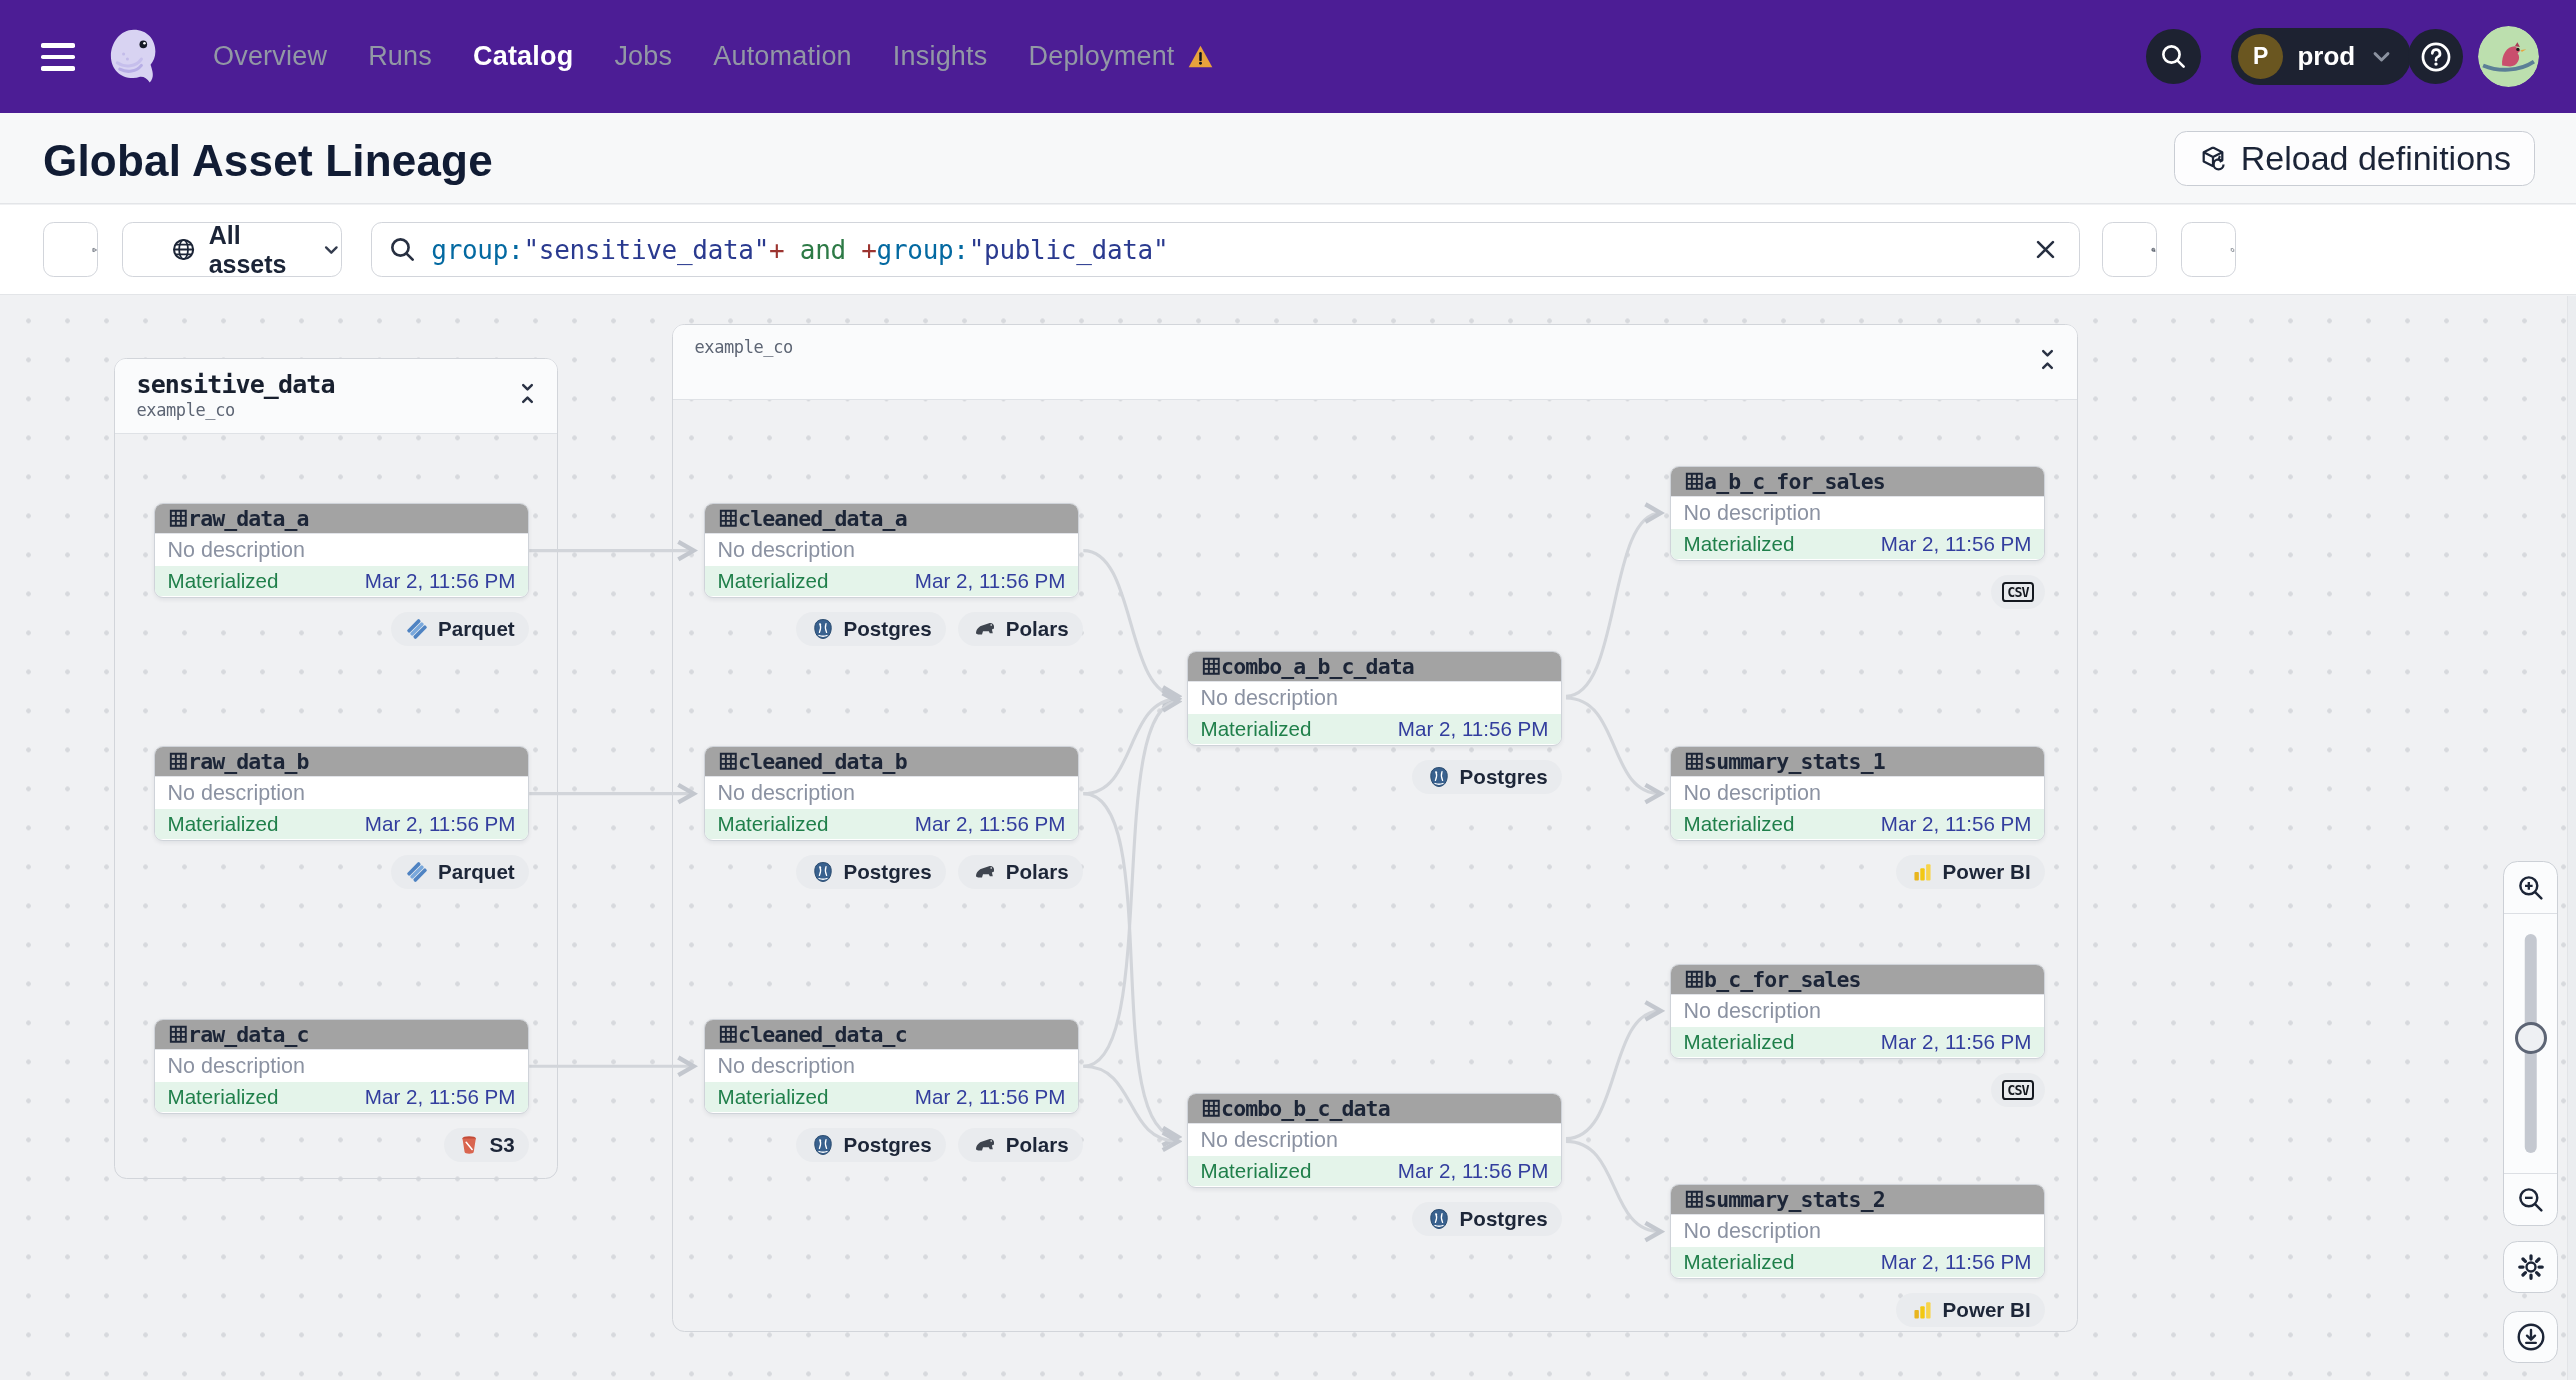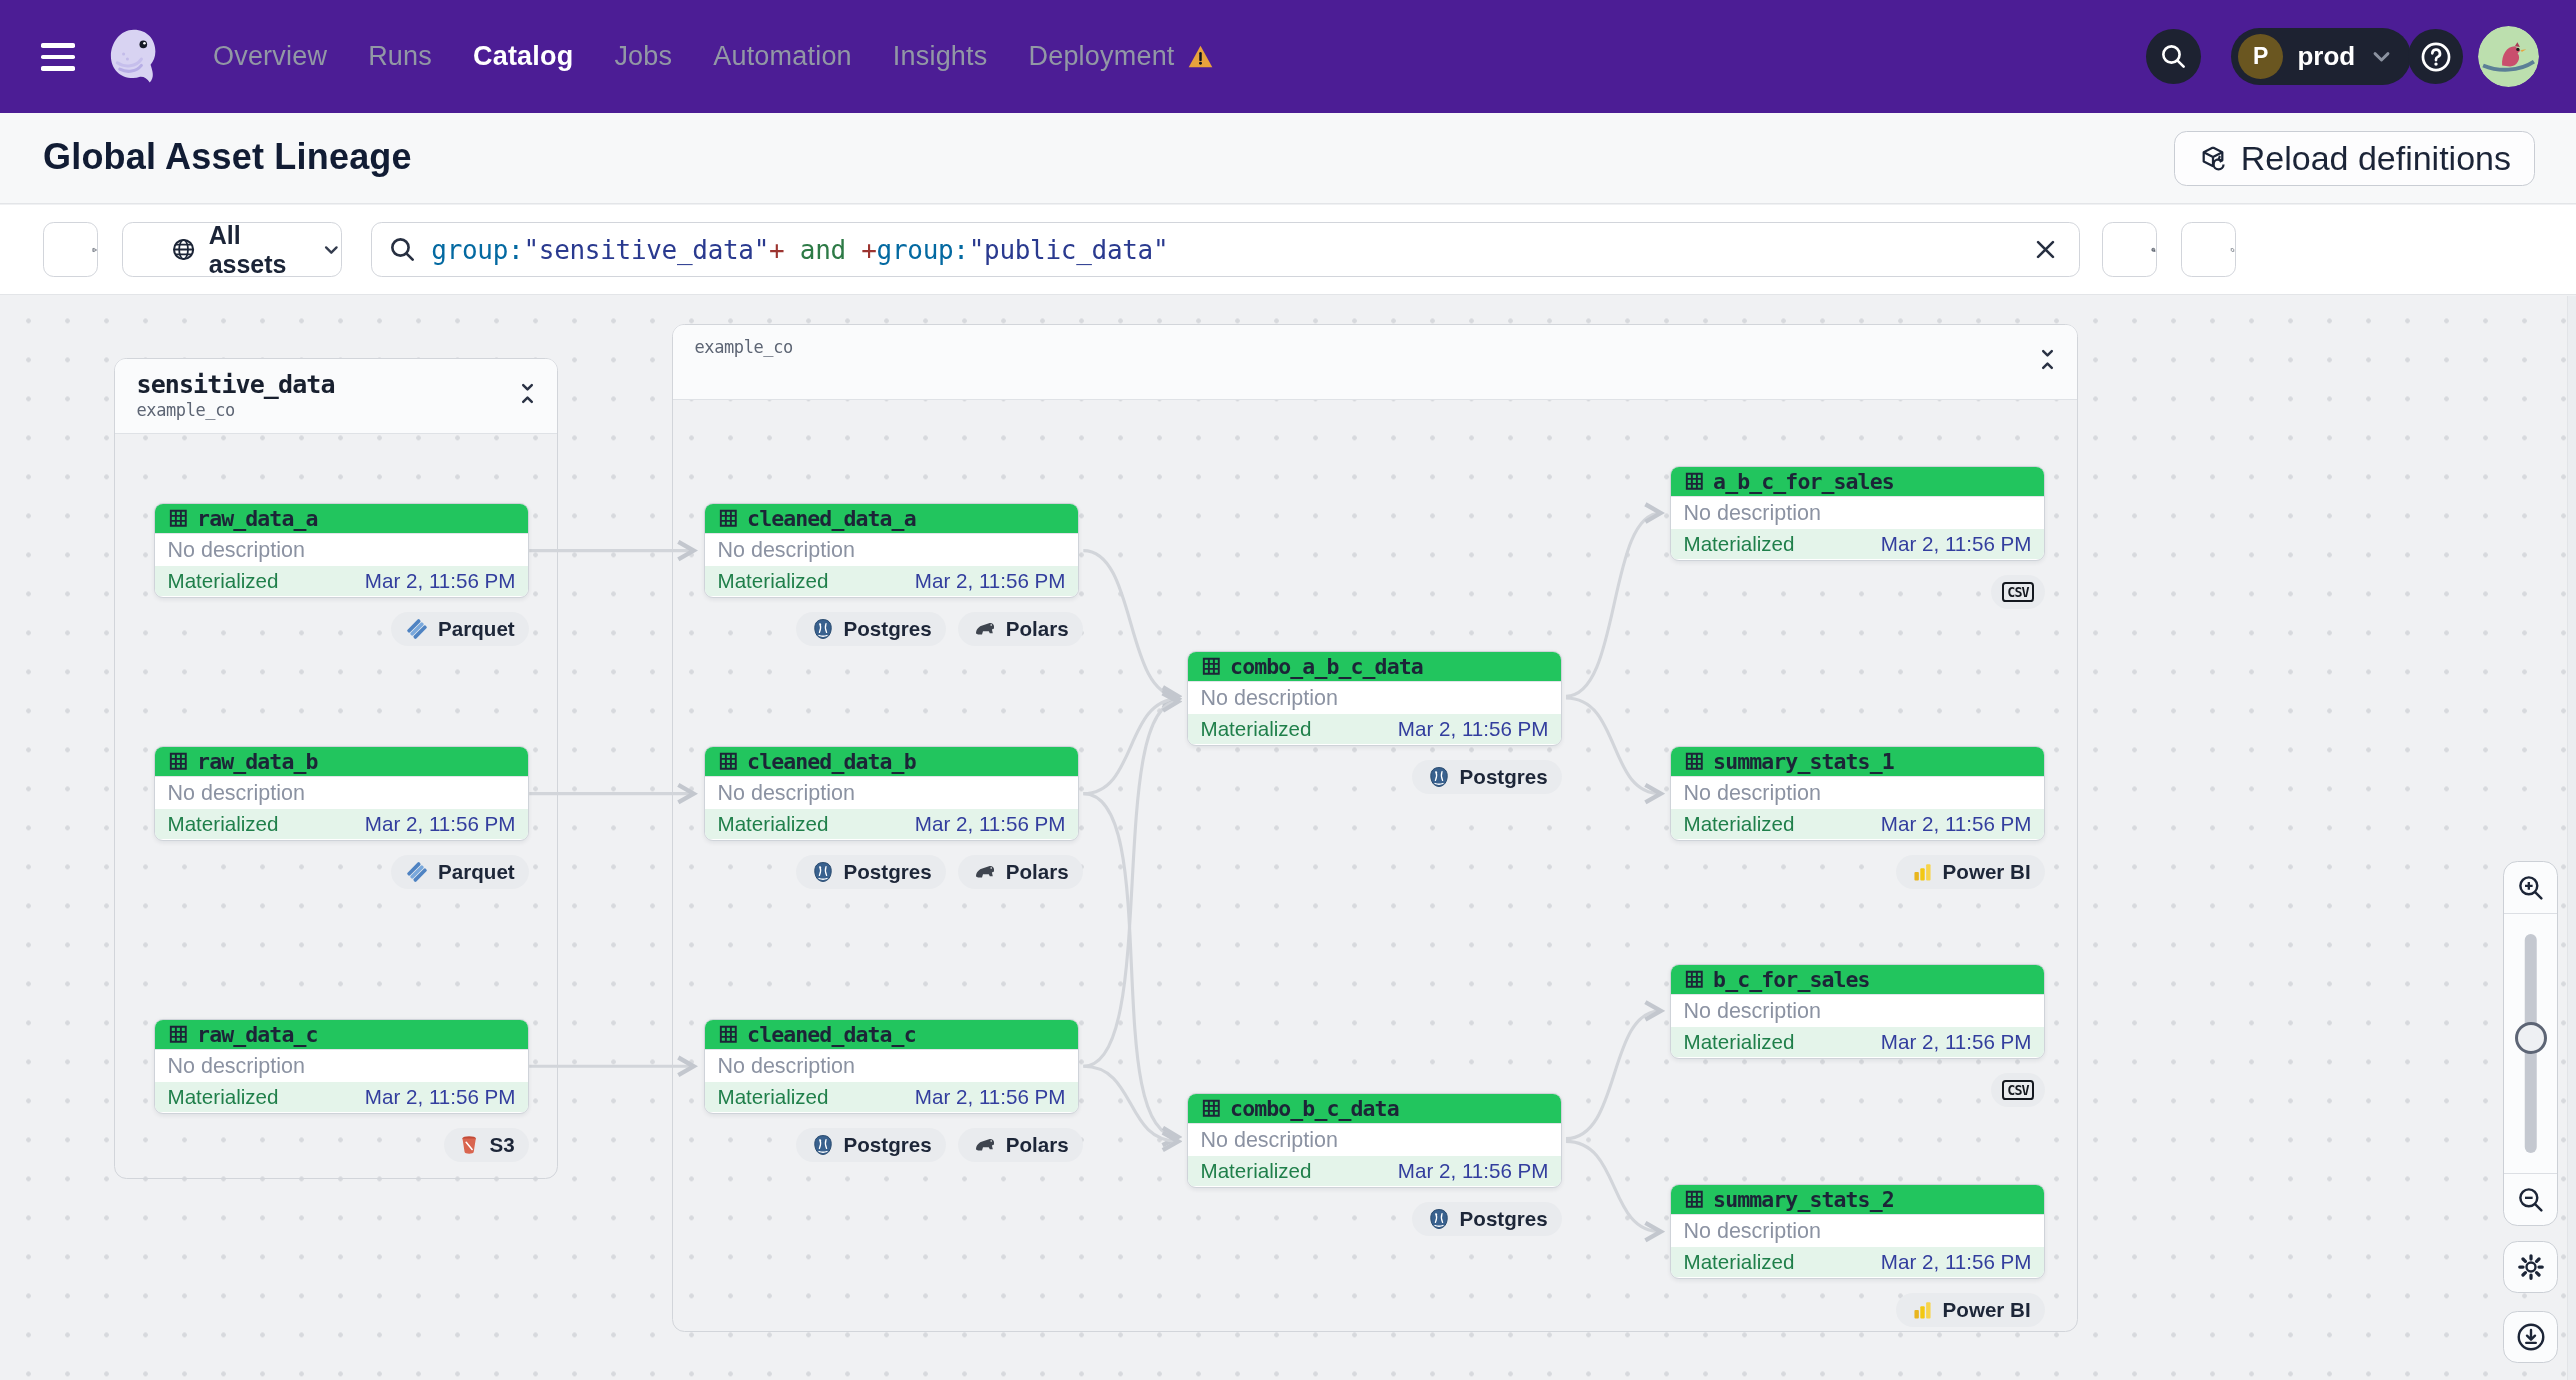--- a/index.html
+++ b/index.html
@@ -19,21 +19,21 @@
   .circle-btn { width:55px; height:55px; border-radius:50%; background:#1d2231; display:flex; align-items:center; justify-content:center; cursor:pointer; }
   .search-circle { position:absolute; left:2146px; top:29px; }
   .help-circle { position:absolute; left:2408px; top:29px; }
   .env-pill { position:absolute; left:2231px; top:28px; height:57px; min-width:154px; border-radius:29px; background:#1d2231; display:flex; align-items:center; padding:0 18px 0 7.2px; gap:14.3px; cursor:pointer; }
   .env-avatar { width:45px; height:45px; border-radius:50%; background:#6a5620; color:#fff; font-size:23px; font-weight:700; display:flex; align-items:center; justify-content:center; }
   .env-name { color:#fff; font-size:26px; font-weight:600; }
   .user-avatar { position:absolute; left:2478px; top:26px; width:61px; height:61px; border-radius:50%; overflow:hidden; cursor:pointer; }
 
   
   .titlebar { position:absolute; left:0; top:113px; width:2576px; height:91px; background:#f7f8f9; border-bottom:0.9px solid #e3e5e8; z-index:9; }
-  .page-title { position:absolute; left:43px; top:23px; font-size:36px; font-weight:600; color:#111c34; letter-spacing:0.2px; }
+  .page-title { position:absolute; left:43px; top:23px; font-size:44px; font-weight:600; color:#111c34; letter-spacing:0.2px; }
   .reload-btn { position:absolute; right:41px; top:18px; height:55px; padding:0 23px; border:0.9px solid #c9cdd4; border-radius:12.5px; background:#fdfdfe; display:flex; align-items:center; gap:12.5px; font-size:34px; color:#1b2437; cursor:pointer; }
 
   
   .filterbar { position:absolute; left:0; top:205px; width:2576px; height:90px; background:#ffffff; border-bottom:0.9px solid #e3e5e8; z-index:9; }
   .sq-btn { position:absolute; top:17px; height:55px; border:0.9px solid #d2d5db; border-radius:10.7px; background:#fff; display:flex; align-items:center; justify-content:center; cursor:pointer;padding-left:48px; }
   .toggle-btn { left:43px; width:55px; }
   .scope-btn { left:122px; width:220px; gap:12.5px; font-size:25px; font-weight:600; color:#1b2437; }
   .searchbox { position:absolute; left:371px; top:17px; width:1709px; height:55px; border:0.9px solid #d2d5db; border-radius:10.7px; background:#fff; display:flex; align-items:center; padding:0 16px; cursor:text; }
   .searchbox .query { margin-left:14.3px; font-size:26px; letter-spacing:-0.3px; white-space:pre; flex:1; }
   .q-key { color:#0369a1; } .q-str { color:#2a3a8f; } .q-op { color:#9c3430; } .q-and { color:#2d7a46; }
@@ -53,21 +53,21 @@
 
   .group { position:absolute; border:1.8px solid #d2d5da; border-radius:12.5px; z-index:1; }
   .group-header { position:relative; background:#fafbfc; border-bottom:0.9px solid #dfe2e6; border-radius:10.7px 10.7px 0 0; padding:10.7px 21.5px; height:75px; cursor:pointer; }
   .group-name { font-family:"DejaVu Sans Mono", monospace; font-weight:700; font-size:25px; color:#18202f; letter-spacing:-0.9px; }
   .group-sub { font-family:"DejaVu Sans Mono", monospace; font-size:17px; color:#5d6574; letter-spacing:-0.4px; margin-top:1.8px; }
   .group-collapse { position:absolute; right:18px; top:23px; cursor:pointer; }
 
   svg.edges { position:absolute; left:0; top:0; width:2576px; height:1380px; z-index:2; pointer-events:none; }
 
   .node { position:absolute; width:375px; height:95px; background:#fff; border:0.9px solid #cfd3d9; border-radius:9px; box-shadow:0 1.8px 4.5px rgba(16,22,40,.07); z-index:3; cursor:pointer; overflow:hidden; }
-  .node-header { height:30px; background:#22c55e; border-bottom:0.9px solid #e2e4e9; display:flex; align-items:center; gap:9px; padding:0 12.5px;text-align:center; }
+  .node-header { height:30px; background:#a3a3a3; border-bottom:0.9px solid #e2e4e9; display:flex; align-items:center; padding:0 12.5px;text-align:center; }
   .node-name { font-family:"DejaVu Sans Mono", monospace; font-weight:700; font-size:21.5px; color:#1c2537; letter-spacing:-0.9px; }
   .node-desc { height:32px; display:flex; align-items:center; padding:0 12.5px; font-size:21.5px; color:#8b92a2; }
   .node-footer { height:30px; background:#e4f4ea; display:flex; align-items:center; justify-content:space-between; padding:0 12.5px; }
   .node-status { font-size:20.6px; color:#1f7f4a; }
   .node-time { font-size:20.6px; color:#333e9e; }
 
   .badge-row { position:absolute; display:flex; justify-content:flex-end; gap:12.5px; z-index:3; }
   .badge { height:34px; background:#e9ebee; border-radius:17px; display:flex; align-items:center; gap:9px; padding:0 14.3px; font-size:20.6px; font-weight:700; color:#1d2638; cursor:pointer; }
   .badge.icon-only { padding:0 10.7px; }
   .csvbox { font-family:"DejaVu Sans Mono", monospace; font-size:13.4px; font-weight:700; color:#14181f; border:2.2px solid #14181f; border-radius:3.6px; padding:0.9px 3.6px; letter-spacing:-0.9px; }

